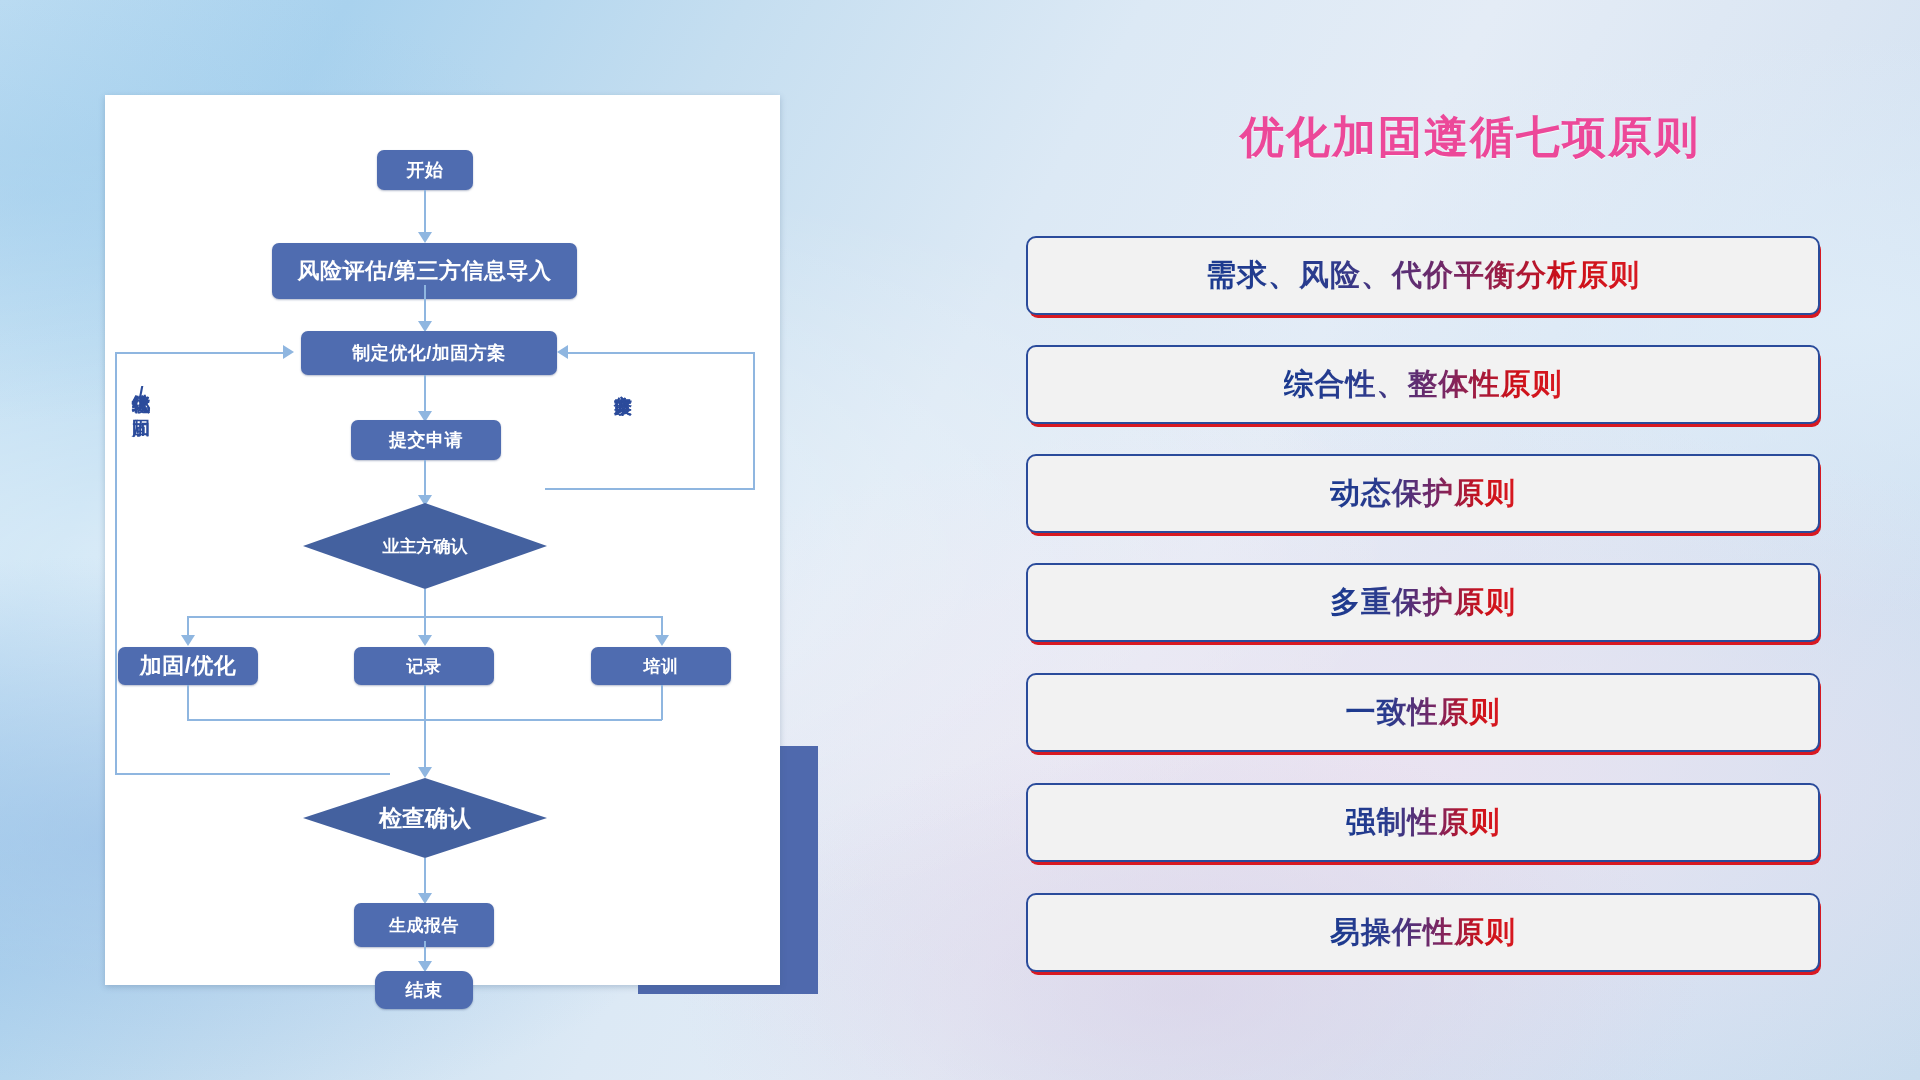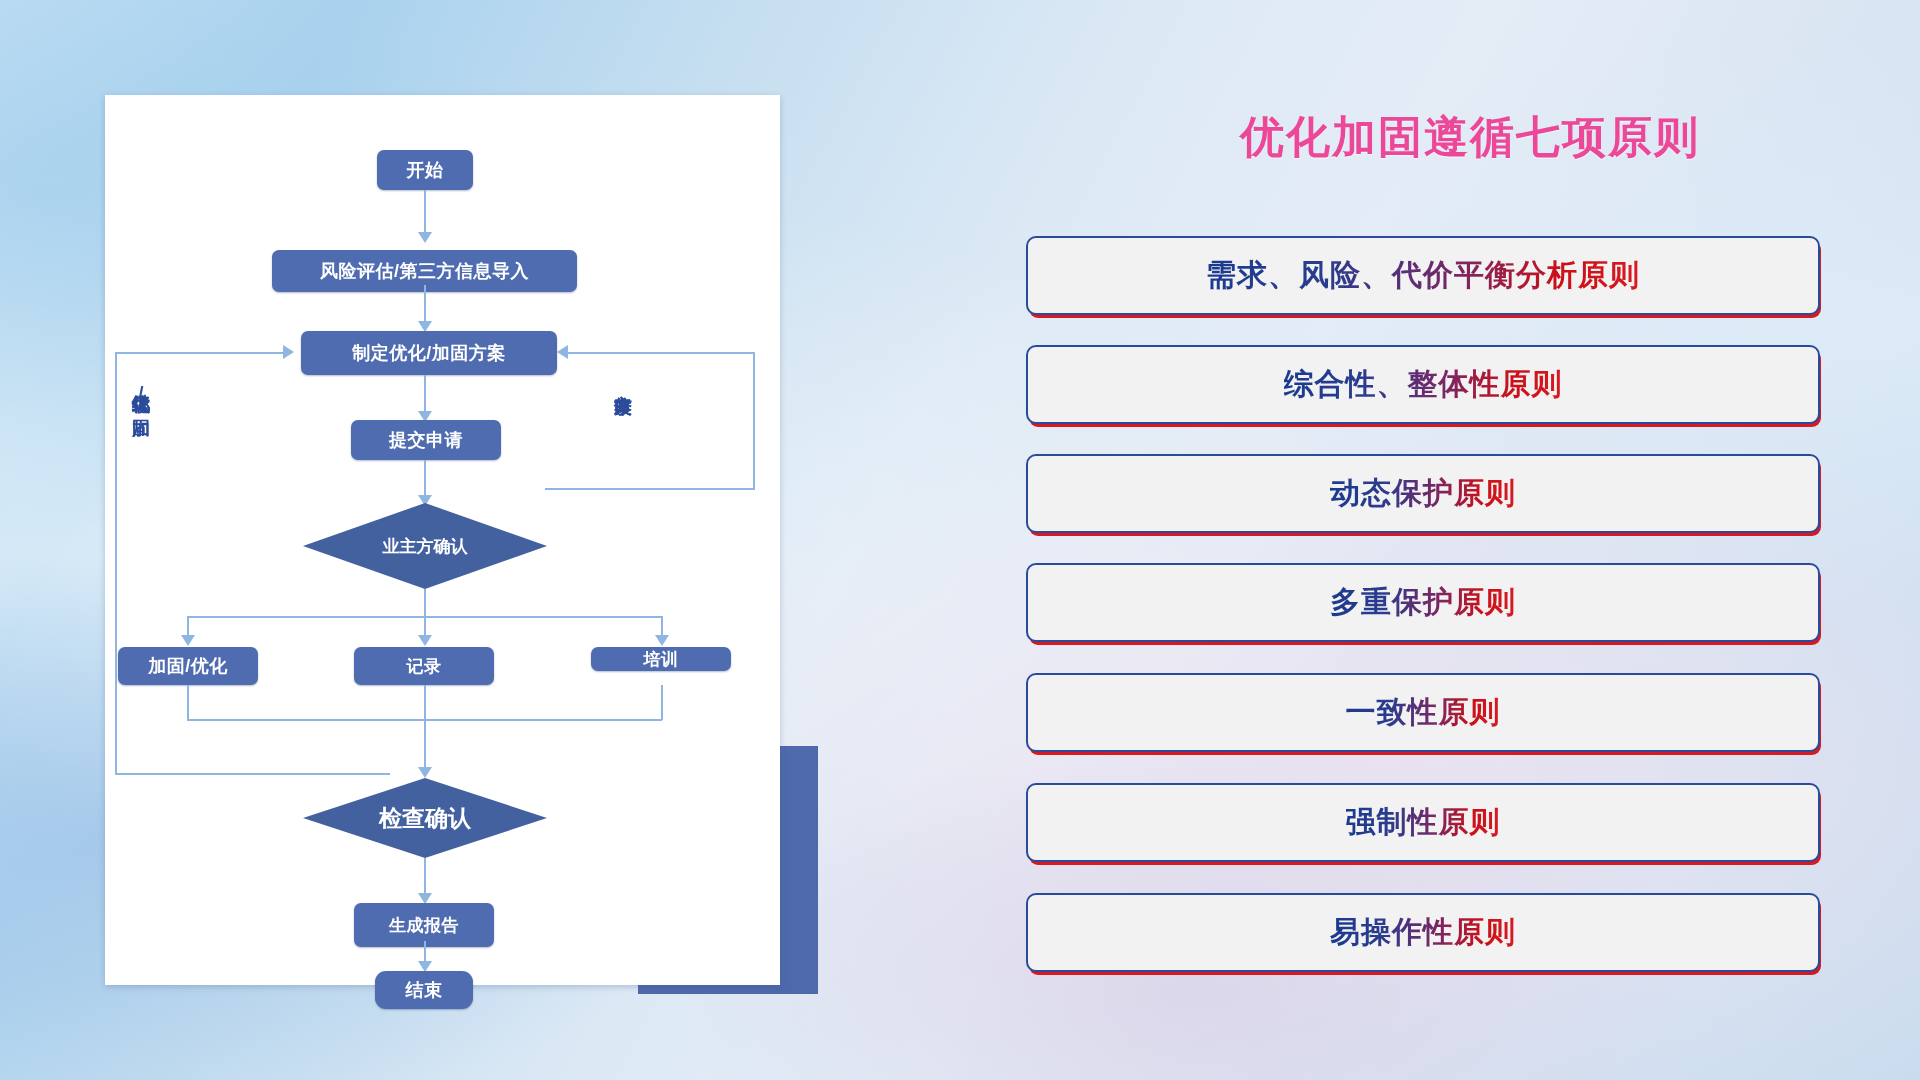--- a/index.html
+++ b/index.html
@@ -113,21 +113,21 @@
 
 <div id="flow-card">
   <div id="flow-inner">
 
     <div class="fbox" style="left:272px;top:55px;width:96px;height:40px;font-size:18px;">
       <span>开始</span>
     </div>
     <div class="ln lnv" style="left:319px;top:95px;height:48px;"></div>
     <div class="arw arw-d" style="left:313px;top:137px;"></div>
 
-    <div class="fbox" style="left:167px;top:148px;width:305px;height:42px;font-size:18px;margin-top:7px;">
+    <div class="fbox" style="left:167px;top:148px;width:305px;height:56px;font-size:22px;">
       <span>风险评估/第三方信息导入</span>
     </div>
     <div class="ln lnv" style="left:319px;top:190px;height:42px;"></div>
     <div class="arw arw-d" style="left:313px;top:226px;"></div>
 
     <div class="fbox" style="left:196px;top:236px;width:256px;height:44px;font-size:18px;">
       <span>制定优化/加固方案</span>
     </div>
 
     <div class="ln lnh" style="left:10px;top:257px;width:170px;"></div>
@@ -159,29 +159,29 @@
 
     <div class="ln lnv" style="left:319px;top:494px;height:28px;"></div>
     <div class="ln lnh" style="left:82px;top:521px;width:475px;"></div>
     <div class="ln lnv" style="left:82px;top:521px;height:25px;"></div>
     <div class="ln lnv" style="left:319px;top:521px;height:25px;"></div>
     <div class="ln lnv" style="left:556px;top:521px;height:25px;"></div>
     <div class="arw arw-d" style="left:76px;top:540px;"></div>
     <div class="arw arw-d" style="left:313px;top:540px;"></div>
     <div class="arw arw-d" style="left:550px;top:540px;"></div>
 
-    <div class="fbox" style="left:13px;top:552px;width:140px;height:38px;font-size:18px;justify-content:center;">
+    <div class="fbox" style="left:13px;top:552px;width:140px;height:38px;font-size:22px;justify-content:center;">
       <span>加固/优化</span>
     </div>
 
     <div class="fbox" style="left:249px;top:552px;width:140px;height:38px;font-size:17px;">
       <span>记录</span>
     </div>
 
-    <div class="fbox" style="left:486px;top:552px;width:140px;height:24px;font-size:17px;">
+    <div class="fbox" style="left:486px;top:552px;width:140px;height:38px;font-size:17px;">
       <span>培训</span>
     </div>
 
     <div class="ln lnv" style="left:82px;top:590px;height:35px;"></div>
     <div class="ln lnv" style="left:319px;top:590px;height:88px;"></div>
     <div class="ln lnv" style="left:556px;top:590px;height:35px;"></div>
     <div class="ln lnh" style="left:82px;top:624px;width:475px;"></div>
     <div class="arw arw-d" style="left:313px;top:672px;"></div>
 
     <div class="fdia" style="left:198px;top:683px;width:244px;height:80px;font-size:23px;">

